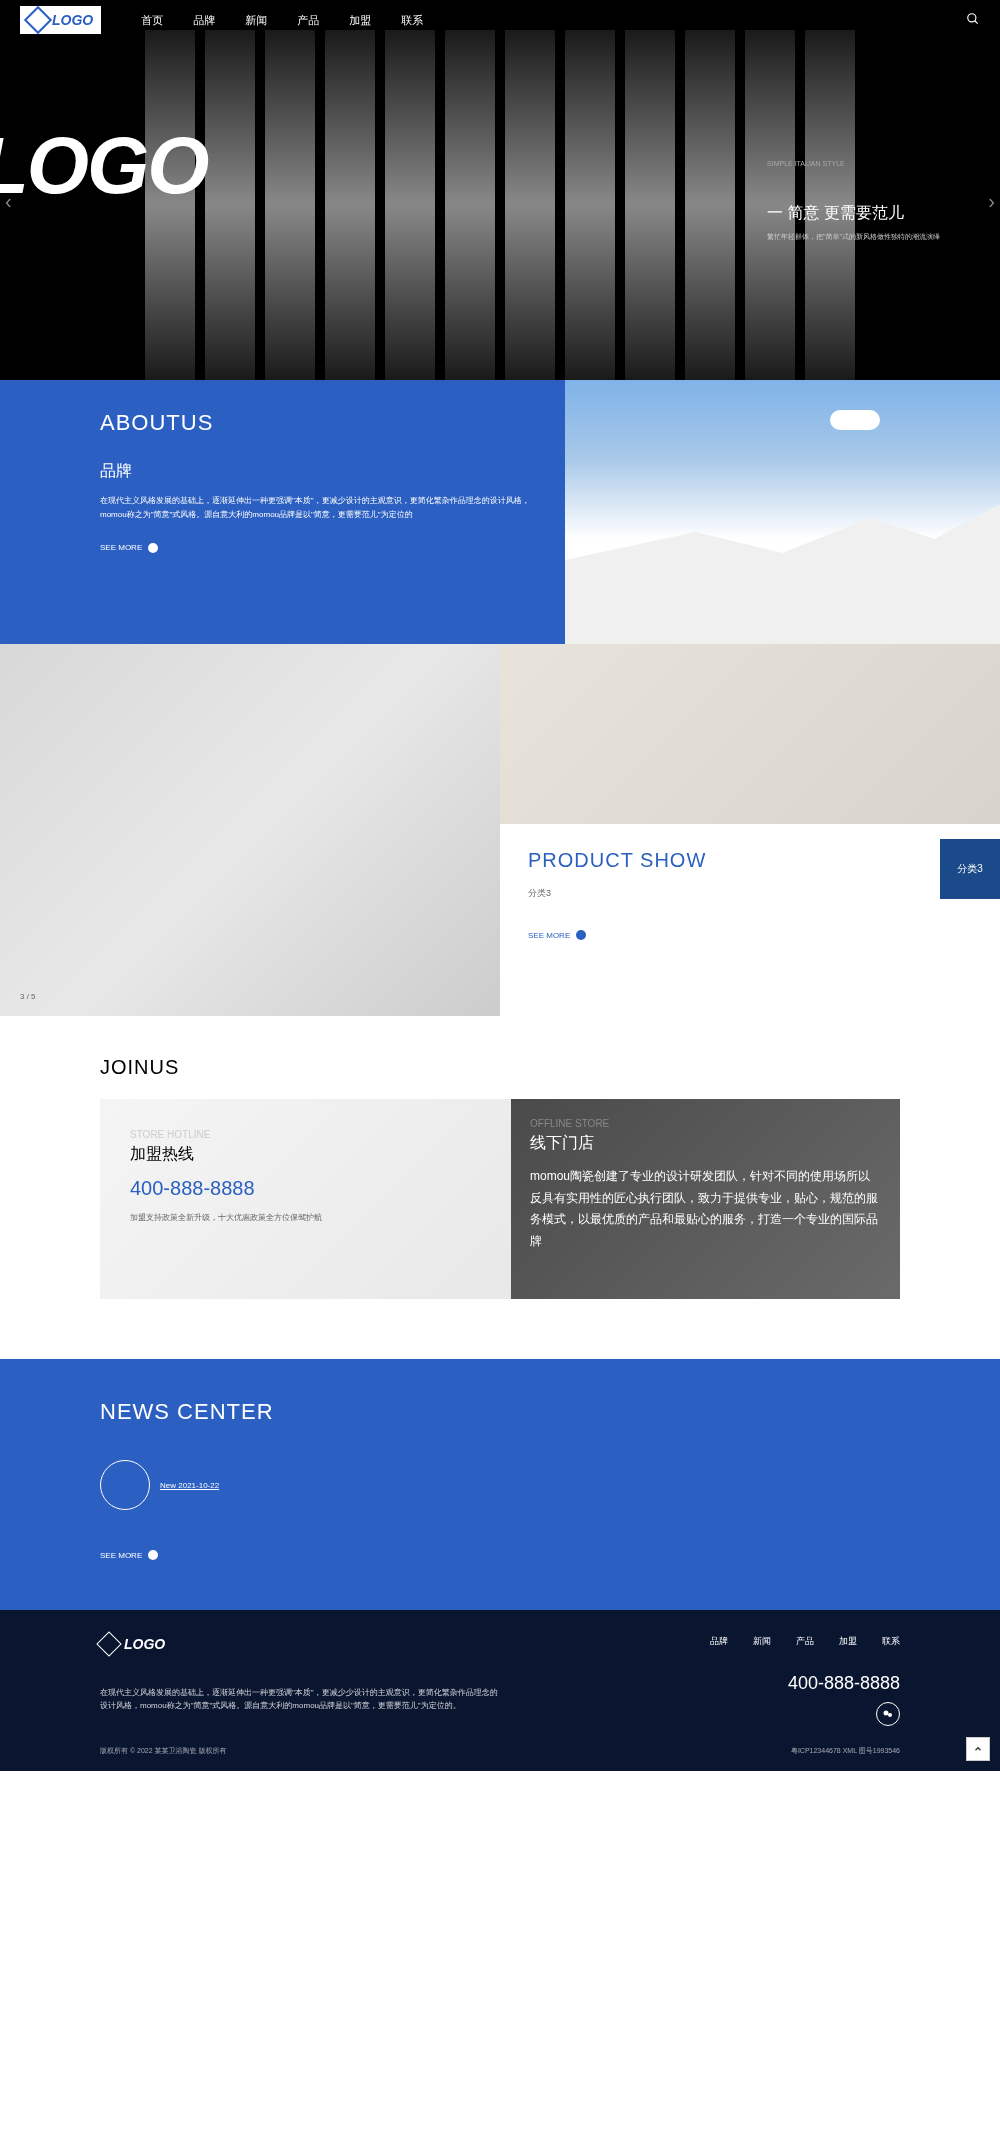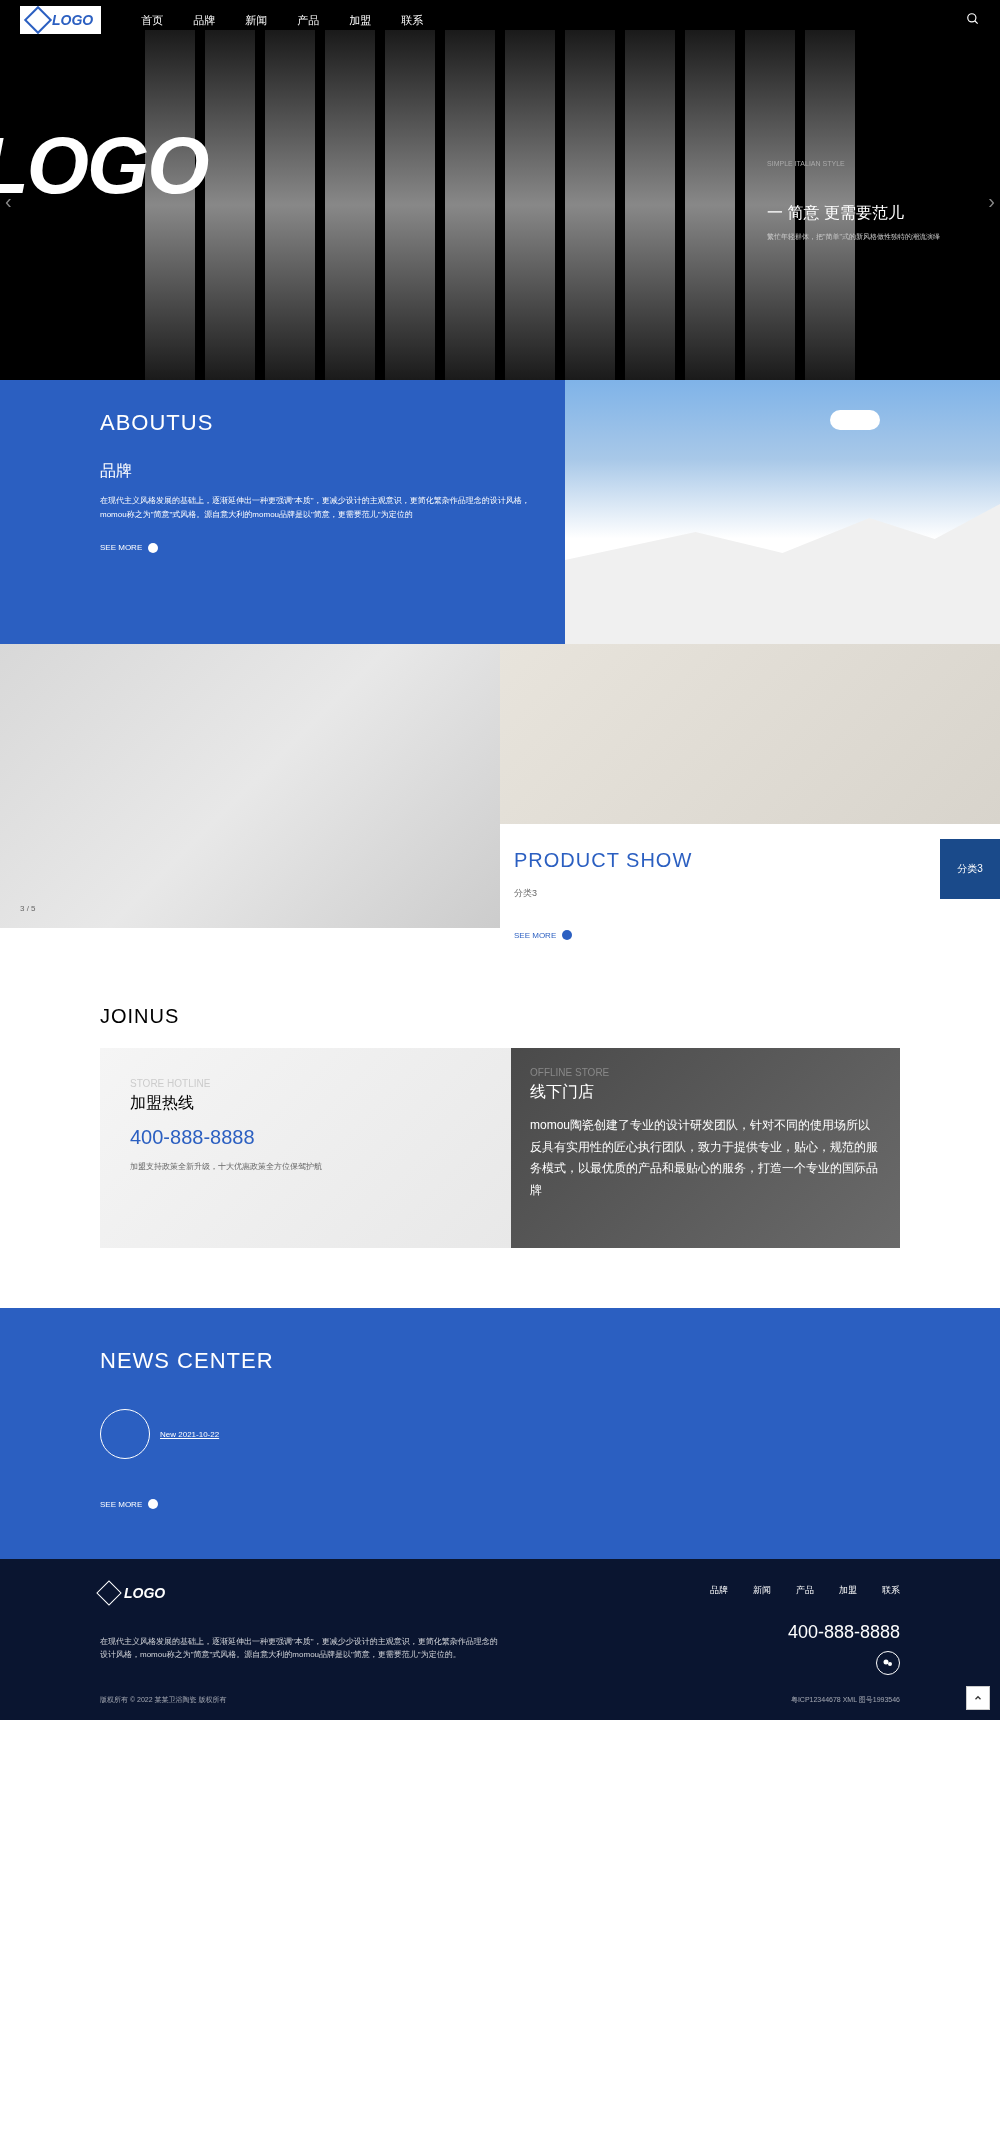--- a/index.html
+++ b/index.html
@@ -26,25 +26,25 @@
 .about-l{flex:1;background:#2b5fc1;color:#fff;padding:30px 30px 20px 100px;position:relative;}
 .about-title{font-size:22px;font-weight:300;letter-spacing:1px;margin-bottom:25px;}
 .about-sub{font-size:16px;margin-bottom:12px;}
 .about-desc{font-size:8px;line-height:1.8;margin-bottom:20px;}
 .see-more{font-size:8px;display:flex;align-items:center;gap:6px;cursor:pointer;}
 .circ{width:10px;height:10px;border-radius:50%;background:currentColor;display:inline-block;}
 .about-r{flex:1;background:linear-gradient(180deg,#7fb3e8 0%,#a8c8e8 30%,#fff 60%);position:relative;overflow:hidden;}
 .building{position:absolute;bottom:0;left:0;right:0;height:140px;background:#f0f0f0;clip-path:polygon(0 40%,30% 20%,50% 35%,70% 10%,85% 25%,100% 0,100% 100%,0 100%);}
 .cloud{position:absolute;top:30px;right:120px;width:50px;height:20px;background:#fff;border-radius:20px;}
 .prod{display:flex;}
-.prod-l{width:50%;height:284px;background:linear-gradient(135deg,#d8d8d8 0%,#e8e8e8 50%,#ccc 100%);position:relative;}
+.prod-l{width:50%;height:372px;background:linear-gradient(135deg,#d8d8d8 0%,#e8e8e8 50%,#ccc 100%);position:relative;}
 .prod-counter{position:absolute;bottom:15px;left:20px;font-size:8px;color:#666;}
 .prod-r{width:50%;display:flex;flex-direction:column;}
 .prod-img{height:180px;background:linear-gradient(135deg,#e8e4dc 0%,#d8d4cc 100%);}
-.prod-info{padding:25px 14px;position:relative;}
+.prod-info{padding:25px 28px;position:relative;}
 .prod-title{font-size:20px;font-weight:300;color:#2b5fc1;letter-spacing:1px;margin-bottom:15px;}
 .prod-cat{font-size:9px;color:#666;margin-bottom:30px;}
 .prod-see{color:#2b5fc1;}
 .prod-badge{position:absolute;right:0;top:15px;width:60px;height:60px;background:#1a4a8a;color:#fff;font-size:10px;display:flex;align-items:center;justify-content:center;}
 .join{padding:40px 100px 60px;}
 .join-title{font-size:20px;font-weight:300;letter-spacing:1px;margin-bottom:20px;}
 .join-grid{display:flex;height:200px;}
 .join-l{flex:1;background:linear-gradient(135deg,#f5f5f5 0%,#e8e8e8 100%);padding:30px;}
 .join-ghost{font-size:10px;color:#ccc;margin-bottom:4px;}
 .join-sub{font-size:16px;margin-bottom:12px;}

